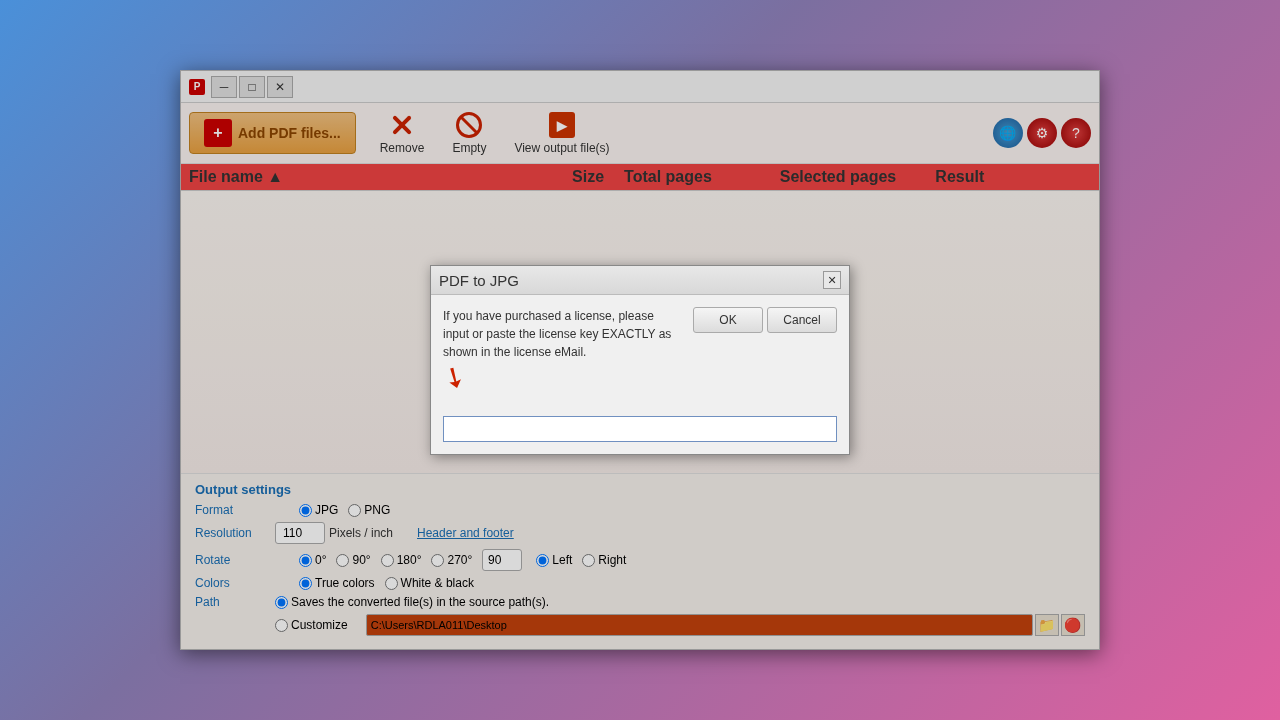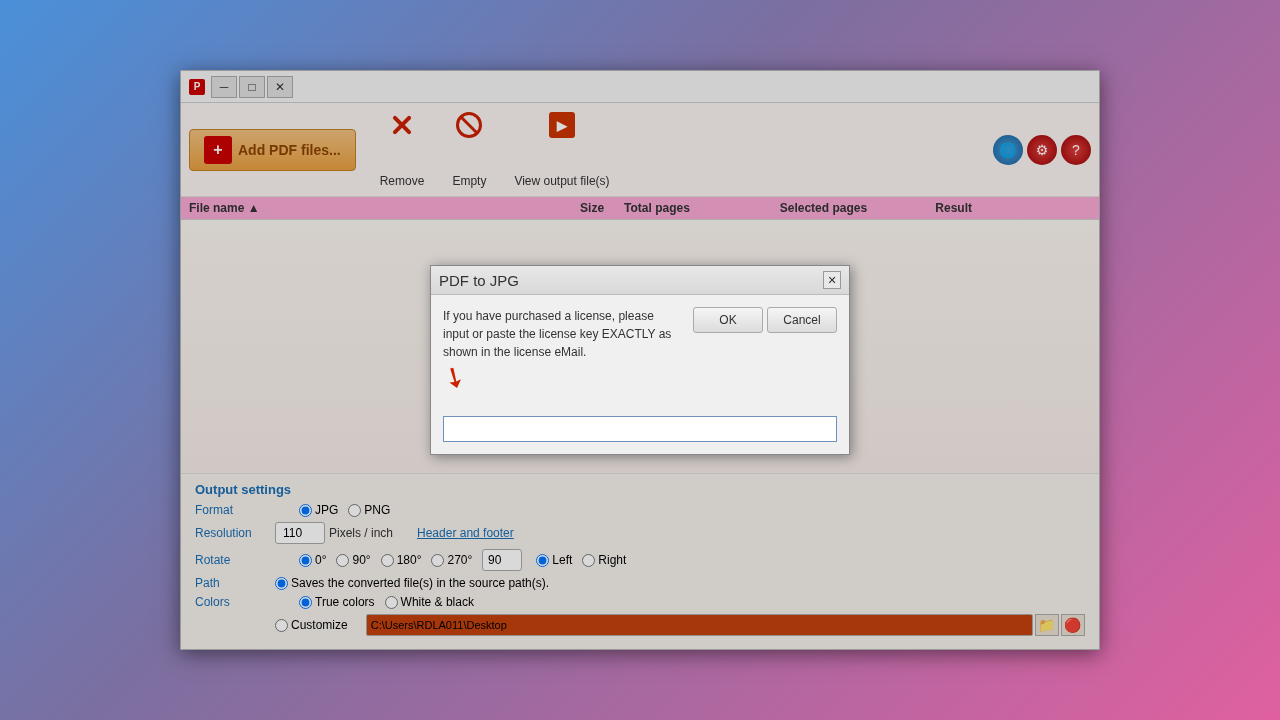--- a/index.html
+++ b/index.html
@@ -113,21 +113,20 @@
     .toolbar-btn-icon {
       width: 28px;
       height: 28px;
       display: flex;
       align-items: center;
       justify-content: center;
     }
     .toolbar-btn-label {
       font-size: 12px;
       color: #333;
-      margin-top: 33px;
     }
     .toolbar-right {
       margin-left: auto;
       display: flex;
       gap: 4px;
     }
     .round-btn {
       width: 30px;
       height: 30px;
       border-radius: 50%;
@@ -136,25 +135,25 @@
       display: flex;
       align-items: center;
       justify-content: center;
       font-size: 14px;
       color: white;
     }
     .round-btn.globe { background: radial-gradient(circle, #4a9fd4, #1a5fa0); }
     .round-btn.red { background: radial-gradient(circle, #e04040, #900); }
     .round-btn.help { background: radial-gradient(circle, #e04040, #900); }
     .file-table-header {
-      background: #f9a8d4;
+      background: #ef4444;
       border-bottom: 1px solid #ccc;
       display: flex;
       padding: 4px 8px;
-      font-size: 12px;
+      font-size: 16px;
       color: #333;
       font-weight: bold;
     }
     .col-filename { flex: 3; }
     .col-size { flex: 1; text-align: right; padding-right: 20px; }
     .col-totalpages { flex: 1.5; }
     .col-selectedpages { flex: 1.5; }
     .col-result { flex: 1.5; }
     .file-table-body {
       flex: 1;
@@ -494,39 +493,39 @@
           <span>Left</span>
         </label>
         <label class="radio-item">
           <input type="radio" name="rotate-dir" style="">
           <span>Right</span>
         </label>
       </div>
     </div>
 
     <div class="settings-row">
+      <span class="settings-label">Colors</span>
+      <div class="radio-group">
+        <label class="radio-item">
+          <input type="radio" name="colors" checked="" style="">
+          <span>True colors</span>
+        </label>
+        <label class="radio-item">
+          <input type="radio" name="colors" style="">
+          <span>White &amp; black</span>
+        </label>
+      </div>
+    </div>
+
+    <div class="settings-row">
       <span class="settings-label">Path</span>
       <label class="radio-item" style="margin-right:6px;">
         <input type="radio" name="path" checked="" style="">
         <span>Saves the converted file(s) in the source path(s).</span>
       </label>
-    </div>
-
-    <div class="settings-row">
-      <span class="settings-label">Colors</span>
-      <div class="radio-group">
-        <label class="radio-item">
-          <input type="radio" name="colors" checked="" style="">
-          <span>True colors</span>
-        </label>
-        <label class="radio-item">
-          <input type="radio" name="colors" style="">
-          <span>White &amp; black</span>
-        </label>
-      </div>
     </div>
     <div class="settings-row">
       <span class="settings-label"></span>
       <label class="radio-item" style="margin-right:18px;">
         <input type="radio" name="path" style="">
         <span>Customize</span>
       </label>
       <input type="text" class="path-input" value="C:\Users\RDLA011\Desktop" style="">
       <button class="folder-btn" style="margin-left:2px;">📁</button>
       <button class="folder-btn" style="margin-left:2px;">🔴</button>

